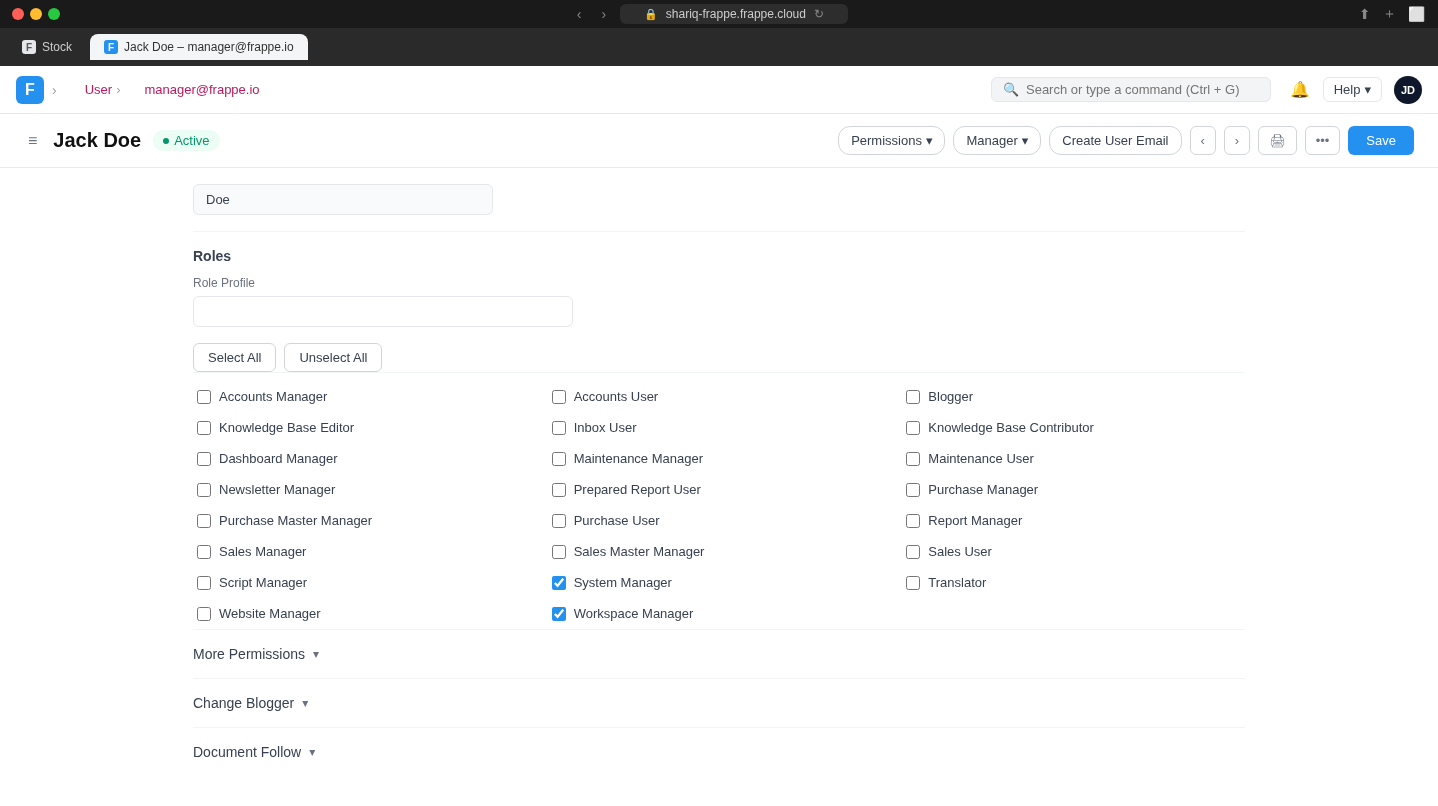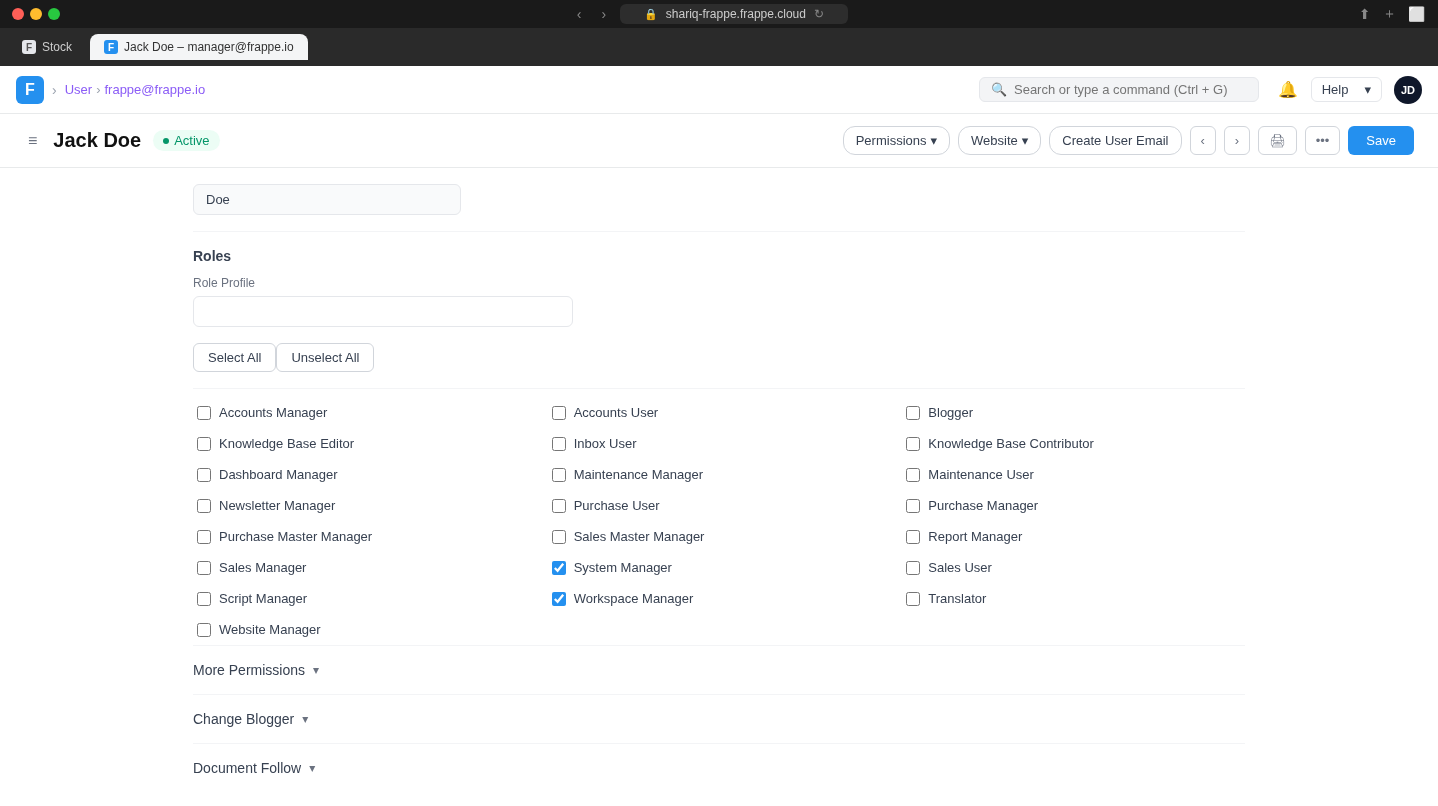--- a/index.html
+++ b/index.html
@@ -79,32 +79,32 @@
     .app-logo {
       width: 28px; height: 28px;
       background: #2490ef;
       border-radius: 6px;
       display: flex; align-items: center; justify-content: center;
       color: white; font-size: 16px; font-weight: bold;
     }
     .breadcrumb {
       display: flex; align-items: center; gap: 4px; color: #6b7280; font-size: 13px;
     }
-    .breadcrumb a { color: #8b5cf6; text-decoration: none; }
+    .breadcrumb a { color: #be185d; text-decoration: none; margin-left: 20px; }
     .breadcrumb-sep { color: #9ca3af; }
     .header-search {
       margin-left: auto;
       display: flex; align-items: center;
       background: #f3f4f6; border: 1px solid #e5e7eb; border-radius: 6px;
       padding: 4px 12px; gap: 6px; width: 280px;
     }
     .header-search input { border: none; background: transparent; outline: none; font-size: 13px; color: #0369a1; width: 100%; }
     .header-right { display: flex; align-items: center; gap: 12px; margin-left: 12px; }
     .notif-btn { background: none; border: none; font-size: 16px; cursor: pointer; color: #6b7280; }
-    .help-btn { background: none; border: 1px solid #e5e7eb; border-radius: 6px; padding: 4px 10px; font-size: 13px; cursor: pointer; color: #374151; display: flex; align-items: center; gap: 16px; }
+    .help-btn { background: none; border: 1px solid #e5e7eb; border-radius: 6px; padding: 4px 10px; font-size: 13px; cursor: pointer; color: #374151; display: flex; align-items: center; gap: 4px; }
     .avatar { width: 28px; height: 28px; background: #0f172a; border-radius: 50%; display: flex; align-items: center; justify-content: center; color: white; font-size: 11px; font-weight: 600; }
 
     
     .page-header {
       background: white;
       border-bottom: 1px solid #e8eaeb;
       padding: 12px 24px;
       display: flex;
       align-items: center;
       gap: 12px;
@@ -128,21 +128,21 @@
     .btn-primary { background: #2490ef; color: white; border: none; border-radius: 6px; padding: 7px 18px; font-size: 13px; font-weight: 500; cursor: pointer; }
     .content-inner {
       max-width: 1100px;
       margin: 0 auto;
       padding: 0 24px 40px;
     }
 
     
     .field-row { margin-bottom: 16px; padding-top: 16px; }
     .field-input {
-      width: 268px;
+      width: 300px;
       border: 1px solid #e5e7eb;
       border-radius: 6px;
       padding: 7px 12px;
       font-size: 13px;
       color: #374151;
       background: #f9fafb;
       outline: none;
     }
 
     
@@ -161,21 +161,21 @@
       width: 380px;
       border: 1px solid #e5e7eb;
       border-radius: 6px;
       padding: 7px 12px;
       font-size: 13px;
       color: #374151;
       outline: none;
       background: white;
     }
 
-    .select-btns { display: flex; margin: 16px 0; }
+    .select-btns { display: flex; gap: 8px; margin: 0 0; }
     .btn-outline {
       background: white; border: 1px solid #d1d5db; border-radius: 6px;
       padding: 6px 14px; font-size: 13px; cursor: pointer; color: #374151;
     }
 
     
     .roles-grid {
       display: grid;
       grid-template-columns: repeat(3, 1fr);
       gap: 12px;
@@ -255,21 +255,21 @@
     <span>Jack Doe – manager@frappe.io</span>
   </div>
 </div>
 
 <div class="app-header">
   <div class="app-logo">F</div>
   <span style="color:#9ca3af;font-size:14px;">›</span>
   <div class="breadcrumb">
     <a href="#">User</a>
     <span class="breadcrumb-sep">›</span>
-    <a href="#">frappe@frappe.io</a>
+    <a href="#">manager@frappe.io</a>
   </div>
   <div class="header-search">
     <span style="color:#9ca3af;font-size:13px;">🔍</span>
     <input type="text" placeholder="Search or type a command (Ctrl + G)" style="">
   </div>
   <div class="header-right">
     <button class="notif-btn">🔔</button>
     <button class="help-btn">
       <span>Help</span>
       <span>▾</span>
@@ -284,21 +284,21 @@
   <div class="status-badge active">
     <span class="status-dot"></span>
     <span>Active</span>
   </div>
   <div class="page-actions">
     <button class="btn-toolbar">
       <span>Permissions</span>
       <span>▾</span>
     </button>
     <button class="btn-toolbar">
-      <span>Website</span>
+      <span>Manager</span>
       <span>▾</span>
     </button>
     <button class="btn-toolbar">
       <span>Create User Email</span>
     </button>
     <button class="btn-icon">‹</button>
     <button class="btn-icon">›</button>
     <button class="btn-icon">🖨</button>
     <button class="btn-icon">•••</button>
     <button class="btn-primary">Save</button>
@@ -370,20 +370,24 @@
           <div class="role-item">
             <input type="checkbox" style="">
             <span>Inbox User</span>
           </div>
           <div class="role-item">
             <input type="checkbox" style="">
             <span>Maintenance Manager</span>
           </div>
           <div class="role-item">
             <input type="checkbox" style="">
+            <span>Prepared Report User</span>
+          </div>
+          <div class="role-item">
+            <input type="checkbox" style="">
             <span>Purchase User</span>
           </div>
           <div class="role-item">
             <input type="checkbox" style="">
             <span>Sales Master Manager</span>
           </div>
           <div class="role-item">
             <input type="checkbox" checked="" style="accent-color: rgb(36, 144, 239);">
             <span>System Manager</span>
           </div>

